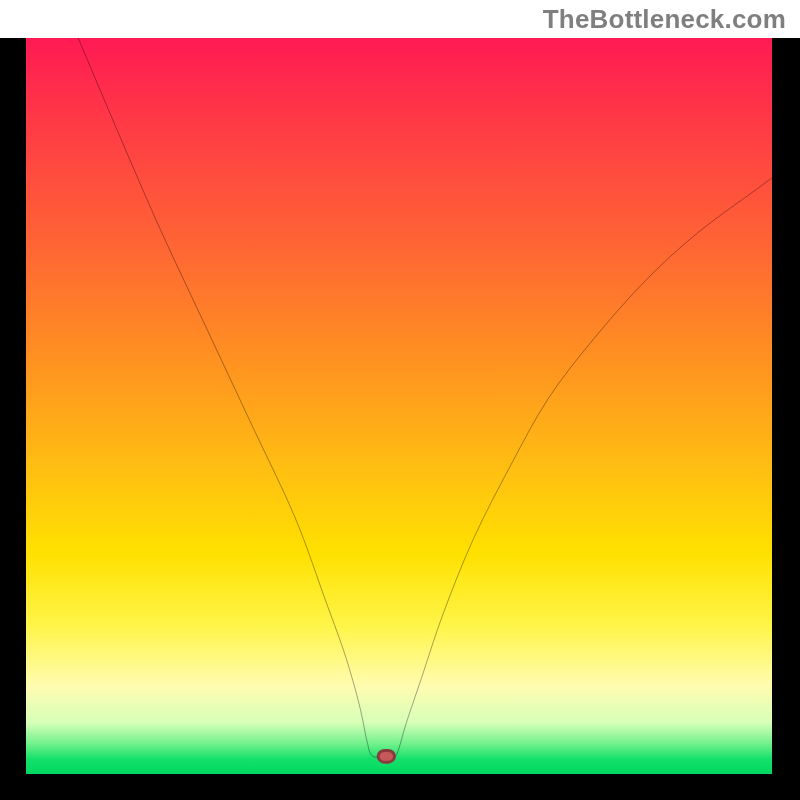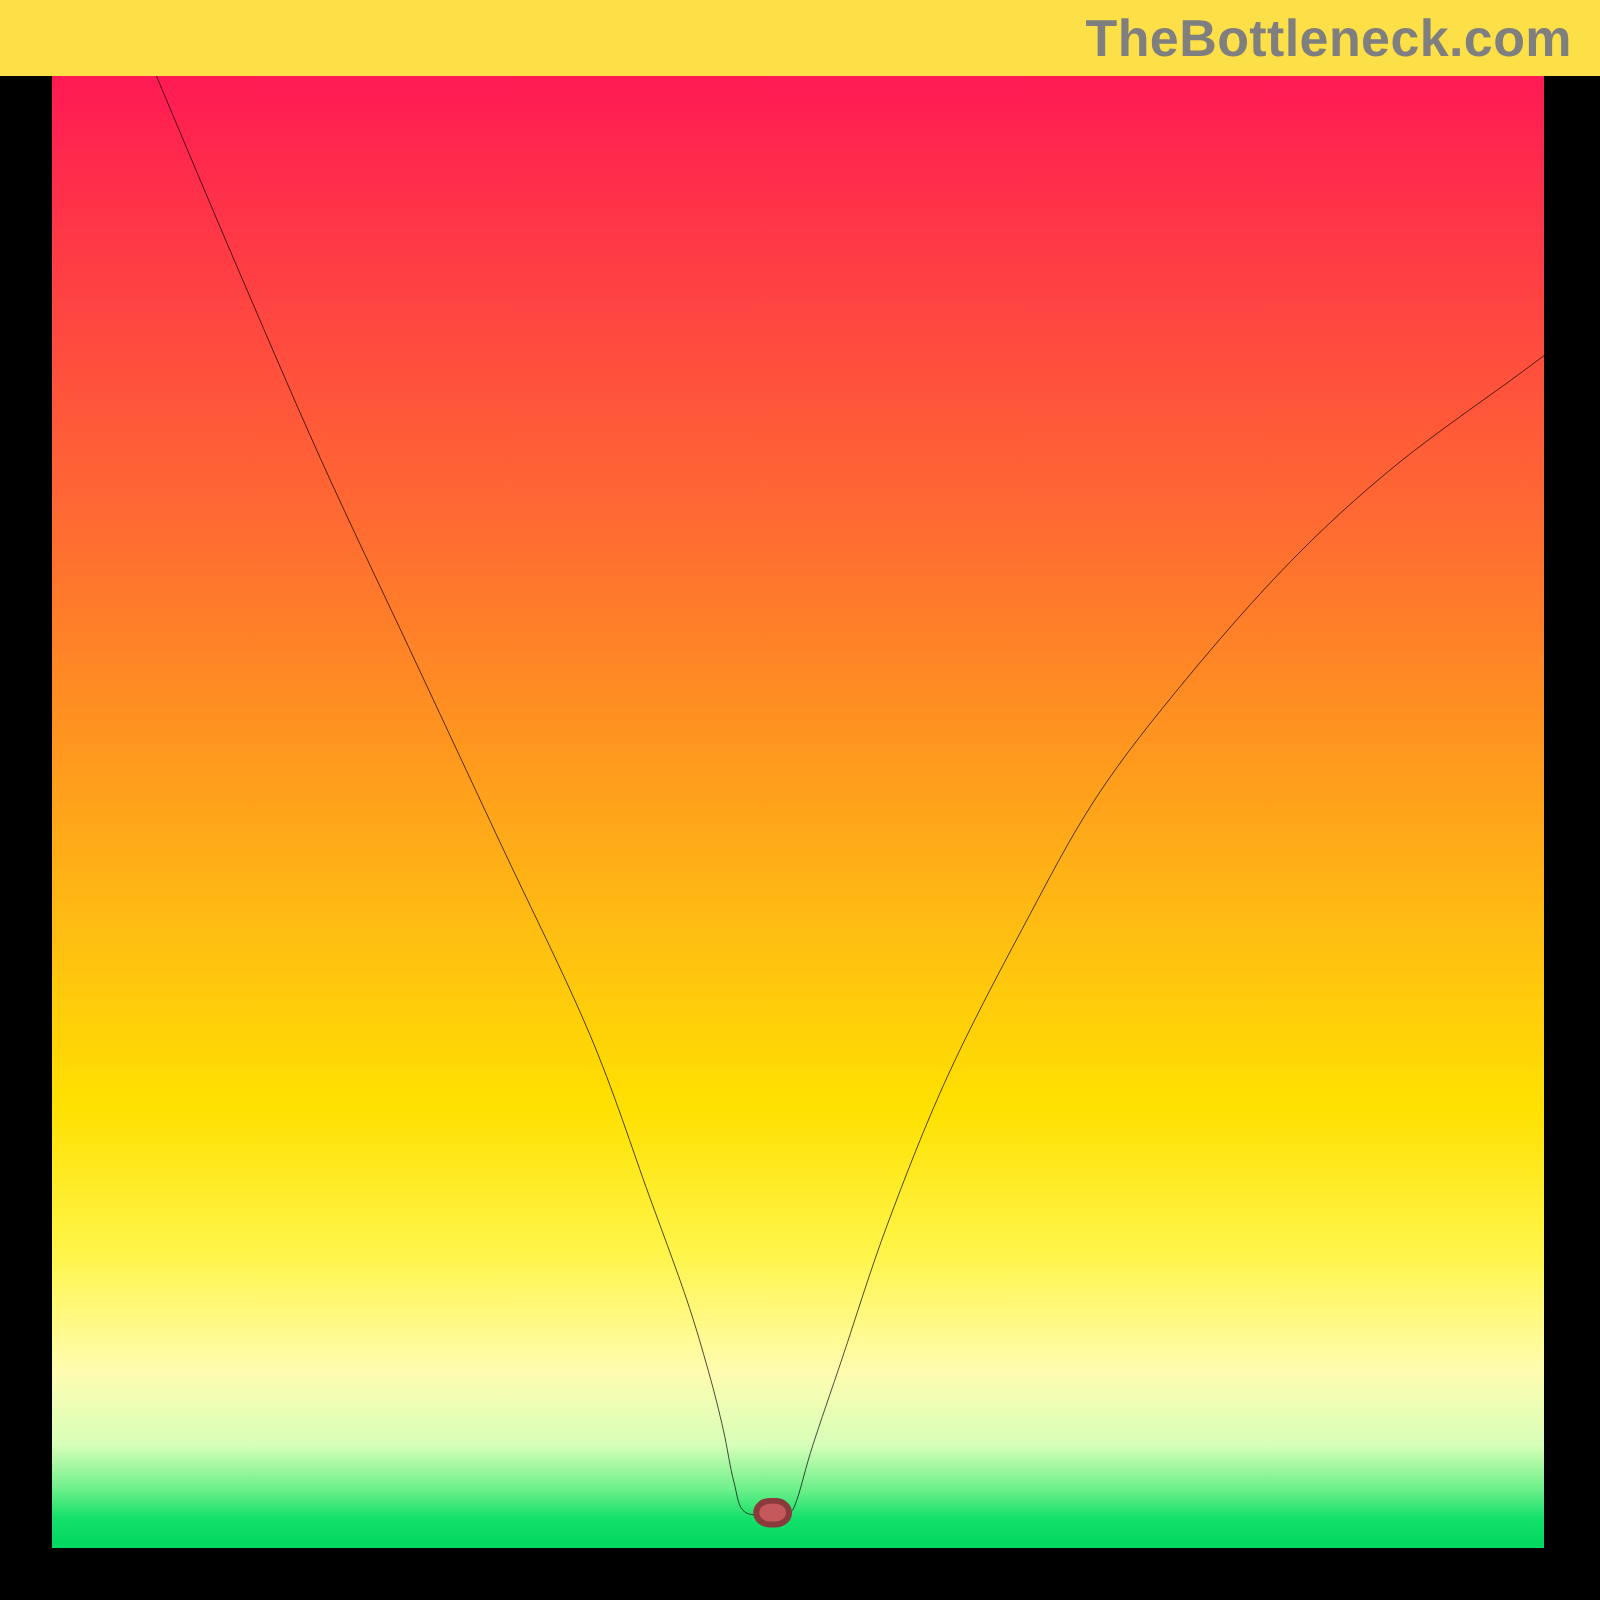--- a/index.html
+++ b/index.html
@@ -16,21 +16,21 @@
     width: 800px;
     height: 800px;
     background: #000;
   }
   .watermark-outer {
     position: absolute;
     top: 0;
     right: 0;
     width: 800px;
     height: 38px;
-    background: #fde047;
+    background: #ffffff;
     z-index: 3;
   }
   .watermark {
     position: absolute;
     top: 4px;
     right: 14px;
     color: #7f7f7f;
     font-size: 26px;
     font-weight: 600;
     letter-spacing: 0.2px;

